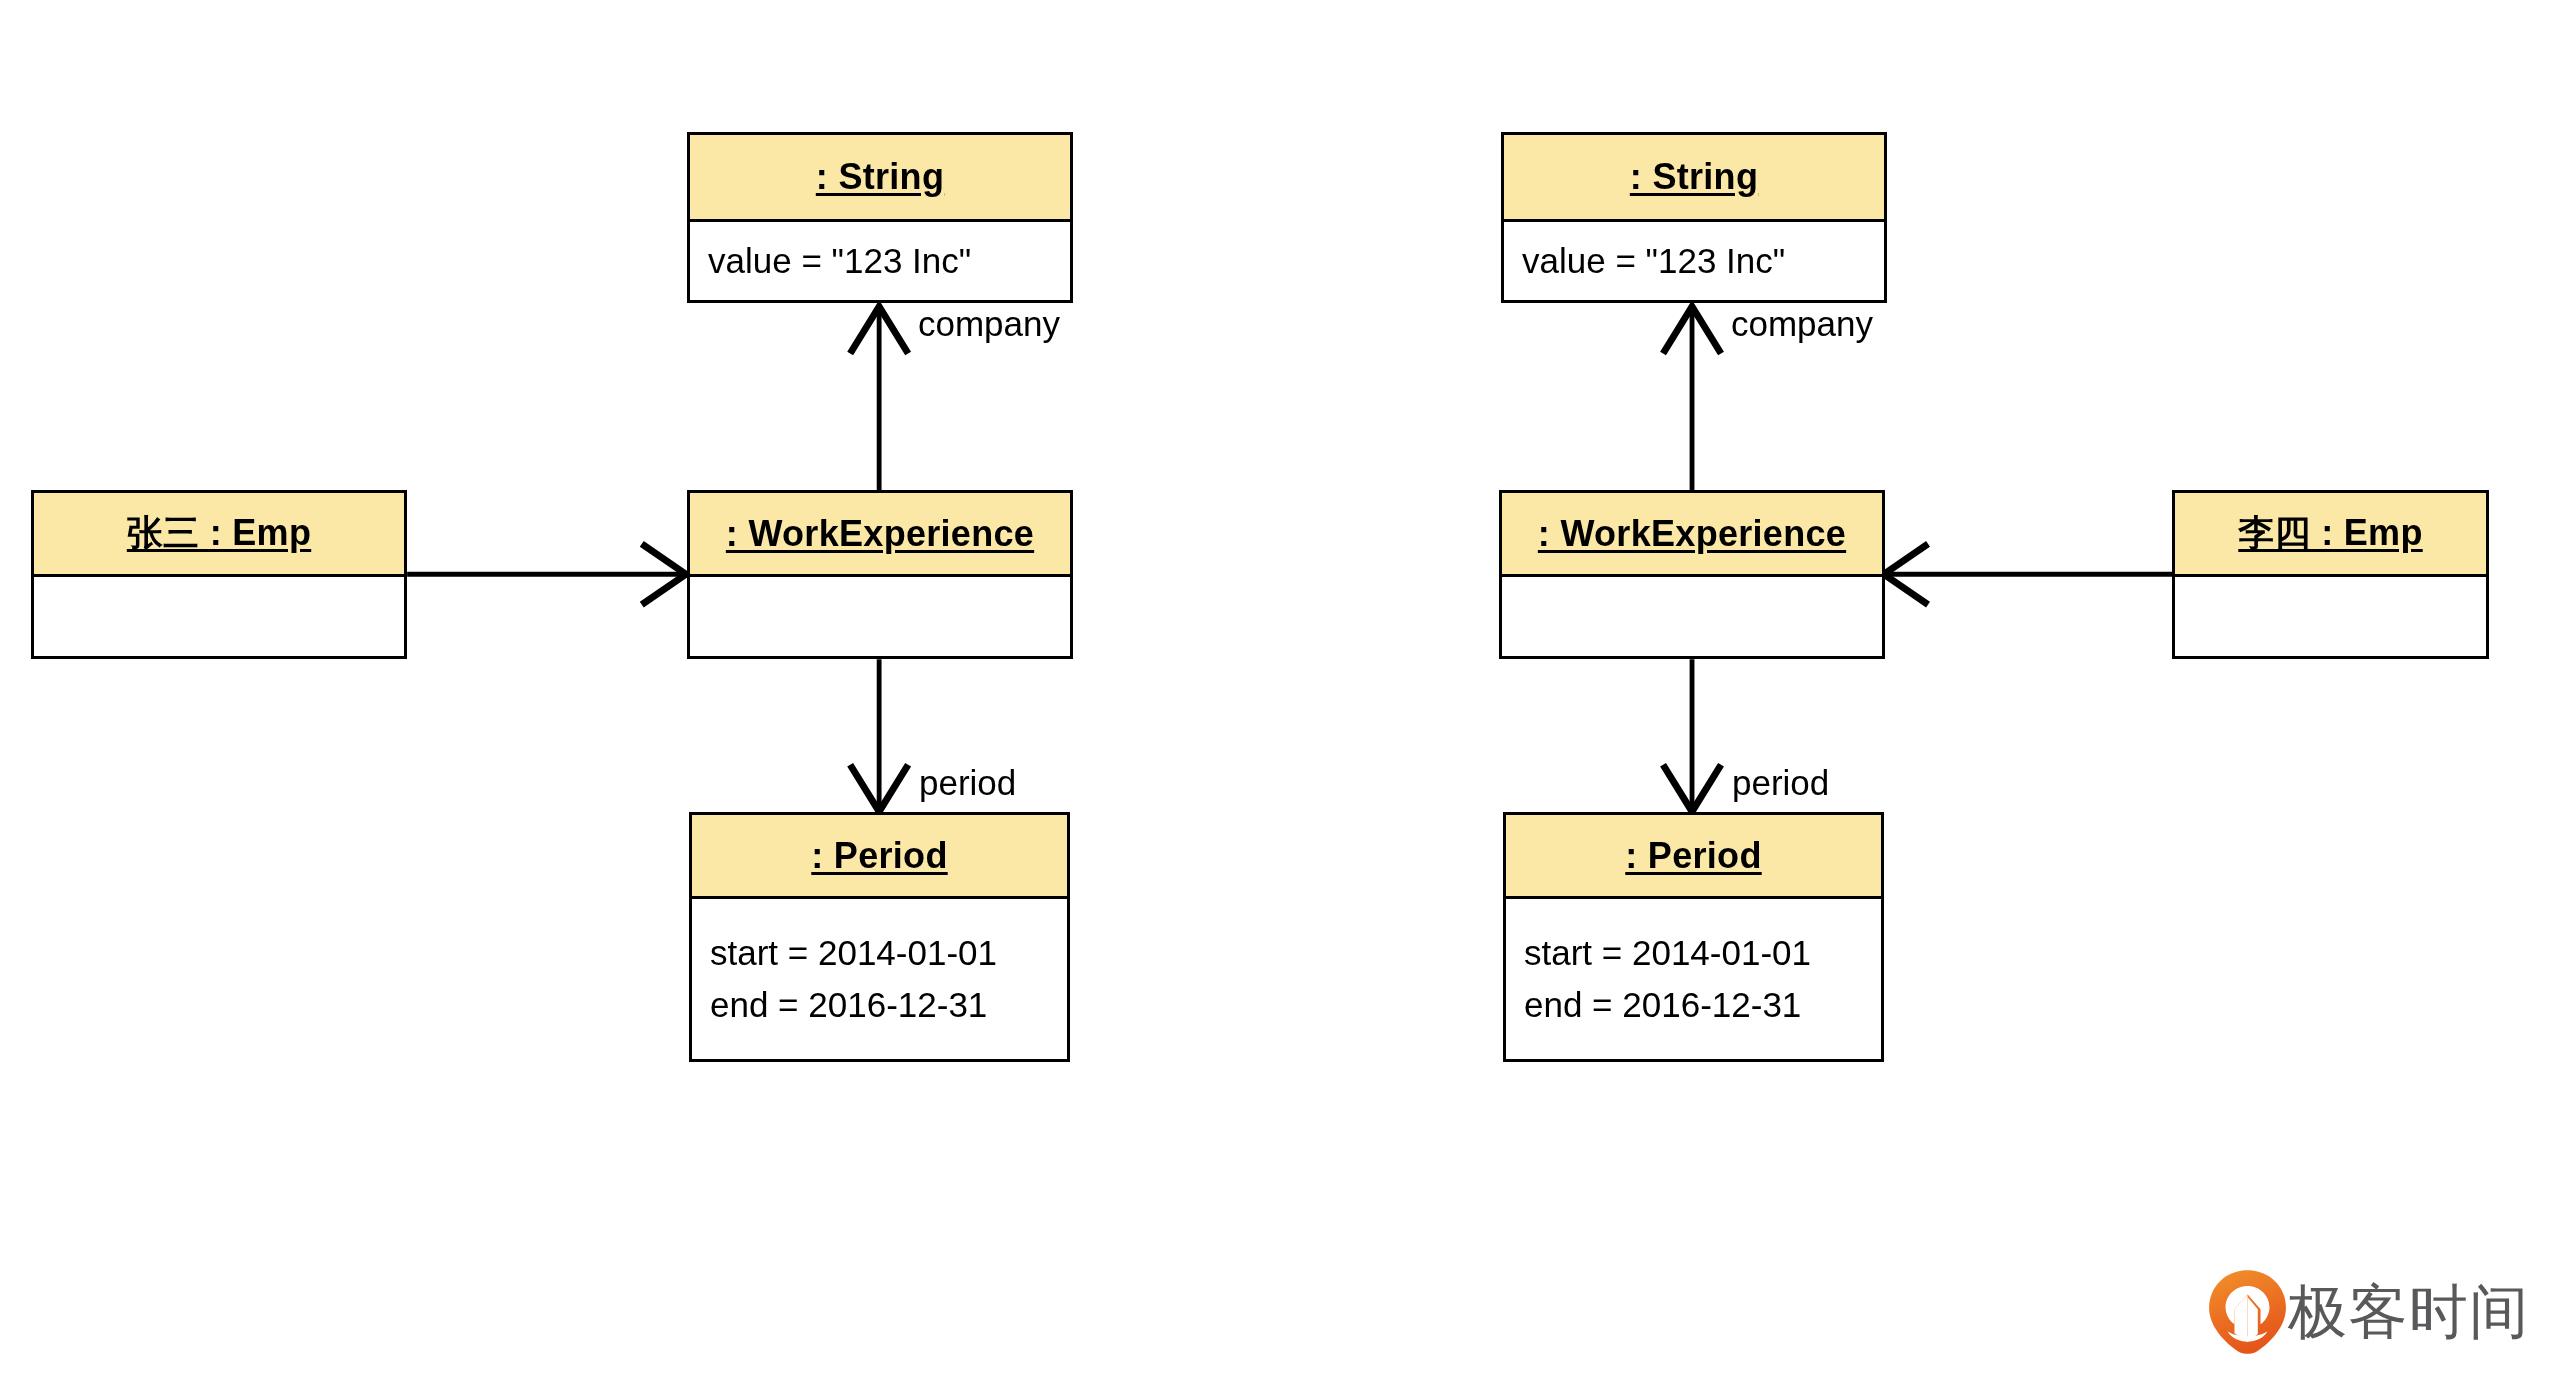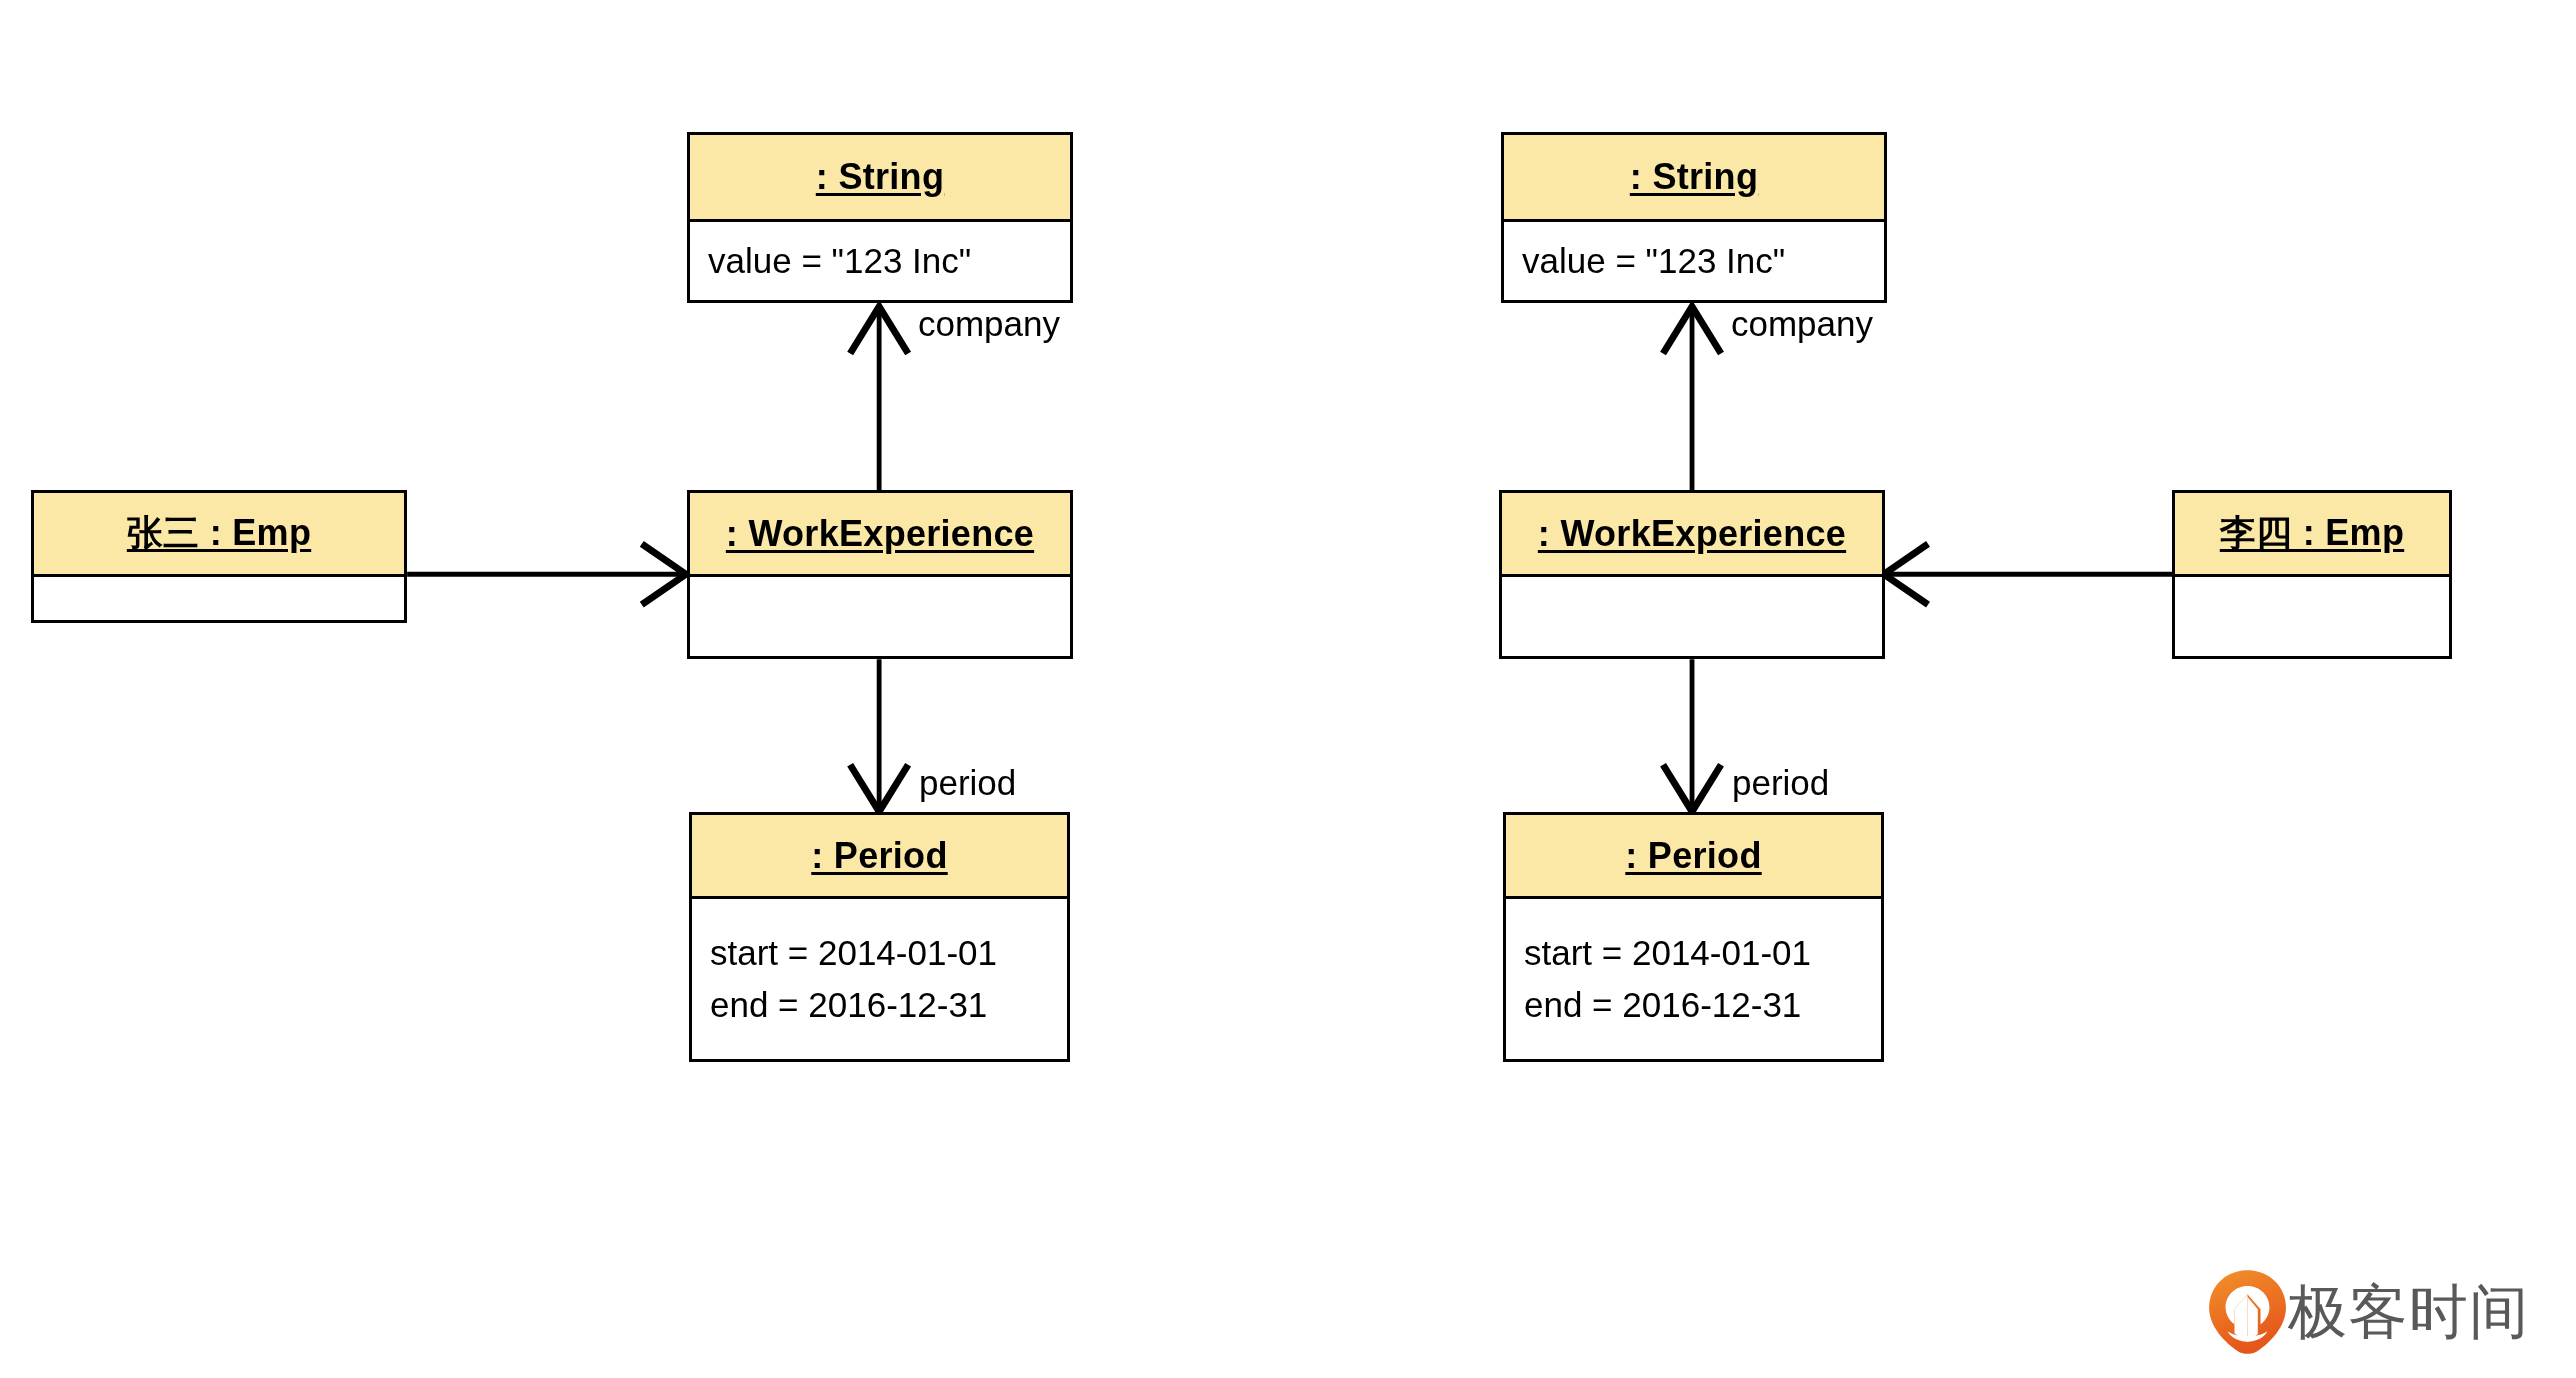--- a/index.html
+++ b/index.html
@@ -141,21 +141,21 @@
 
   <div class="uml-box" style="left:687px; top:132px; width:386px; height:171px;">
     <div class="uml-header" style="height:87px;">
       <span class="uml-header-text">: String</span>
     </div>
     <div class="uml-body">
       <div class="uml-attr">value = "123 Inc"</div>
     </div>
   </div>
 
-  <div class="uml-box" style="left:31px; top:490px; width:376px; height:133px;">
+  <div class="uml-box" style="left:31px; top:490px; width:376px; height:169px;">
     <div class="uml-header" style="height:84px;">
       <span class="uml-header-text">张三 : Emp</span>
     </div>
     <div class="uml-body empty"></div>
   </div>
 
   <div class="uml-box" style="left:687px; top:490px; width:386px; height:169px;">
     <div class="uml-header" style="height:84px;">
       <span class="uml-header-text">: WorkExperience</span>
     </div>
@@ -184,21 +184,21 @@
     </div>
   </div>
 
   <div class="uml-box" style="left:1499px; top:490px; width:386px; height:169px;">
     <div class="uml-header" style="height:84px;">
       <span class="uml-header-text">: WorkExperience</span>
     </div>
     <div class="uml-body empty"></div>
   </div>
 
-  <div class="uml-box" style="left:2172px; top:490px; width:280px; height:169px;">
+  <div class="uml-box" style="left:2172px; top:490px; width:317px; height:169px;">
     <div class="uml-header" style="height:84px;">
       <span class="uml-header-text">李四 : Emp</span>
     </div>
     <div class="uml-body empty"></div>
   </div>
 
   <div class="uml-box" style="left:1503px; top:812px; width:381px; height:250px;">
     <div class="uml-header" style="height:84px;">
       <span class="uml-header-text">: Period</span>
     </div>

